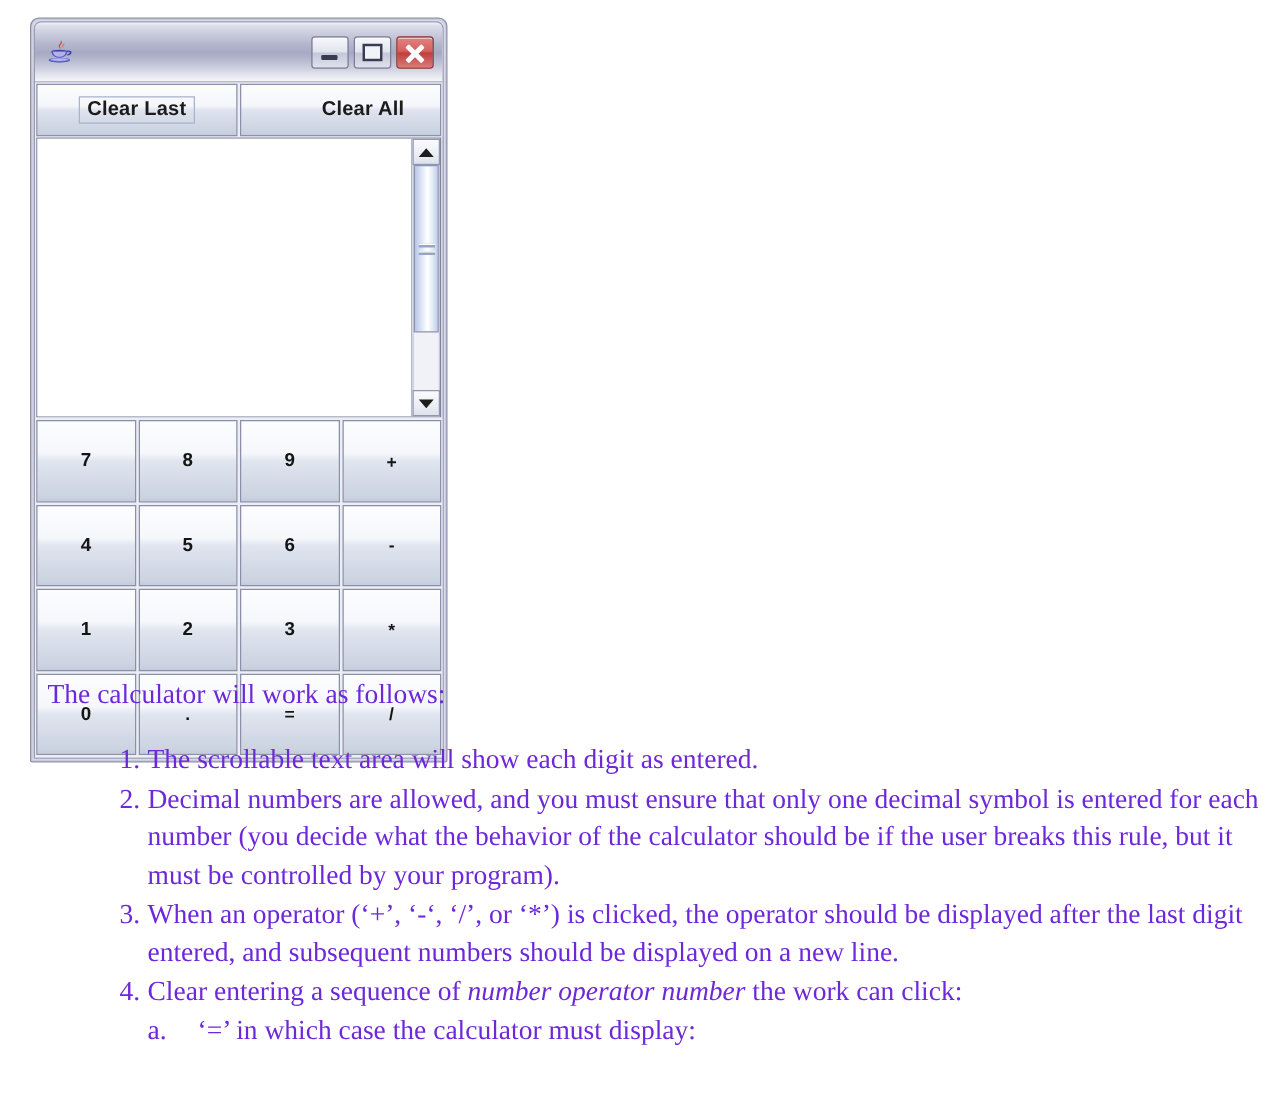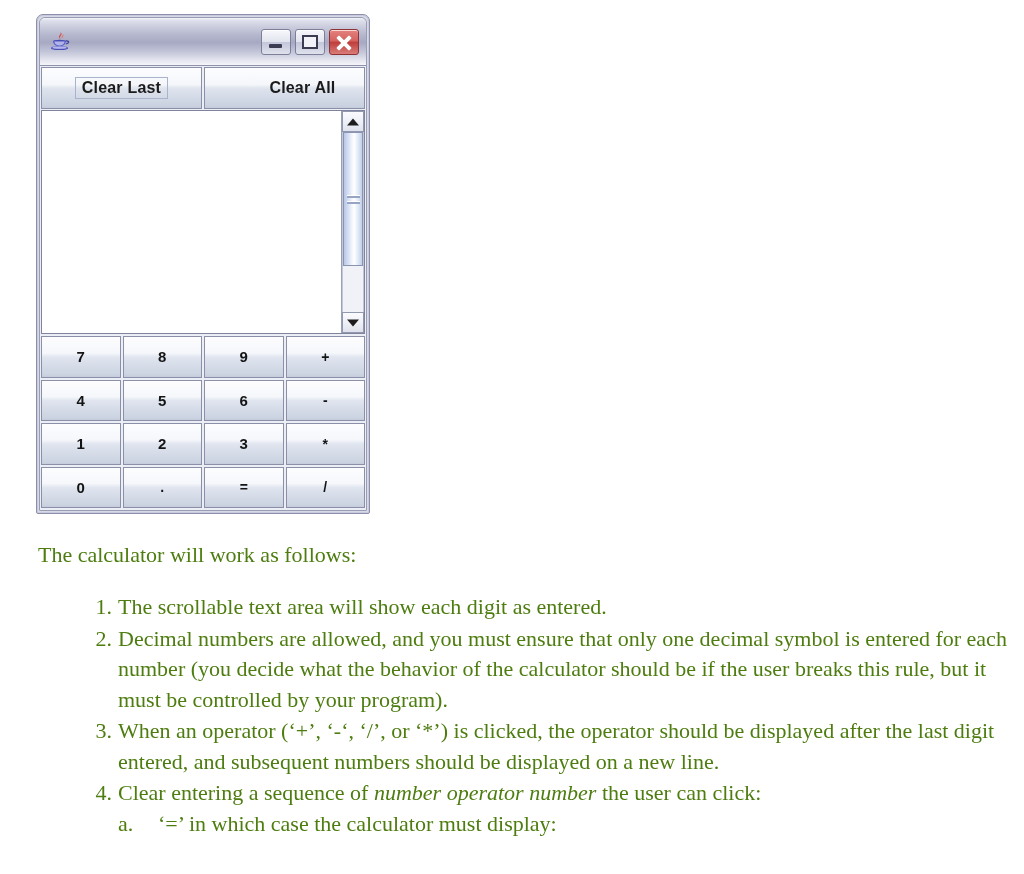--- a/index.html
+++ b/index.html
@@ -12,24 +12,24 @@
     width: 1024px;
     height: 874px;
     overflow: hidden;
     font-family: "Liberation Serif", serif;
     position: relative;
   }
 
   
   .app-window {
     position: absolute;
-    left: 36px;
+    left: 24px;
     top: 14px;
     width: 334px;
-    height: 500px;
+    height: 596px;
     box-sizing: border-box;
     background: #d6d9e6;
     border: 1px solid #8e8fa8;
     border-radius: 7px 7px 2px 2px;
     padding: 2px;
     box-shadow: 0 0 0 1px #c8cade inset;
   }
   .window-inner {
     width: 100%;
     height: 100%;
@@ -267,21 +267,21 @@
   }
   .key.op { font-size: 14px; }
 
   
   .doc {
     position: absolute;
     left: 0;
     top: 540px;
     width: 1024px;
     font-family: "Liberation Serif", serif;
-    color: #4d7c0f;
+    color: #6d28d9;
   }
   .doc-intro {
     margin: 0 0 0 38px;
     font-size: 22px;
     line-height: 30px;
   }
   .doc-list {
     margin: 22px 0 0 0;
     padding: 0;
     list-style: none;
@@ -405,17 +405,17 @@
 
   </div>
 </div>
 
 <div class="doc">
   <p class="doc-intro">The calculator will work as follows:</p>
   <ol class="doc-list">
       <li><span class="num">1.</span><span>The scrollable text area will show each digit as entered.</span></li>
       <li><span class="num">2.</span><span>Decimal numbers are allowed, and you must ensure that only one decimal symbol is entered for each number (you decide what the behavior of the calculator should be if the user breaks this rule, but it must be controlled by your program).</span></li>
       <li><span class="num">3.</span><span>When an operator (‘+’, ‘-‘, ‘/’, or ‘*’) is clicked, the operator should be displayed after the last digit entered, and subsequent numbers should be displayed on a new line.</span></li>
-      <li><span class="num">4.</span><span>Clear entering a sequence of </span><span class="ital">number operator number</span><span> the user can click:</span><ul class="sub-list">
+      <li><span class="num">4.</span><span>Clear entering a sequence of </span><span class="ital">number operator number</span><span> the work can click:</span><ul class="sub-list">
           <li><span class="num">a.</span><span>‘=’ in which case the calculator must display:</span></li>
         </ul></li>
     </ol>
 </div>
 
 </body></html>

